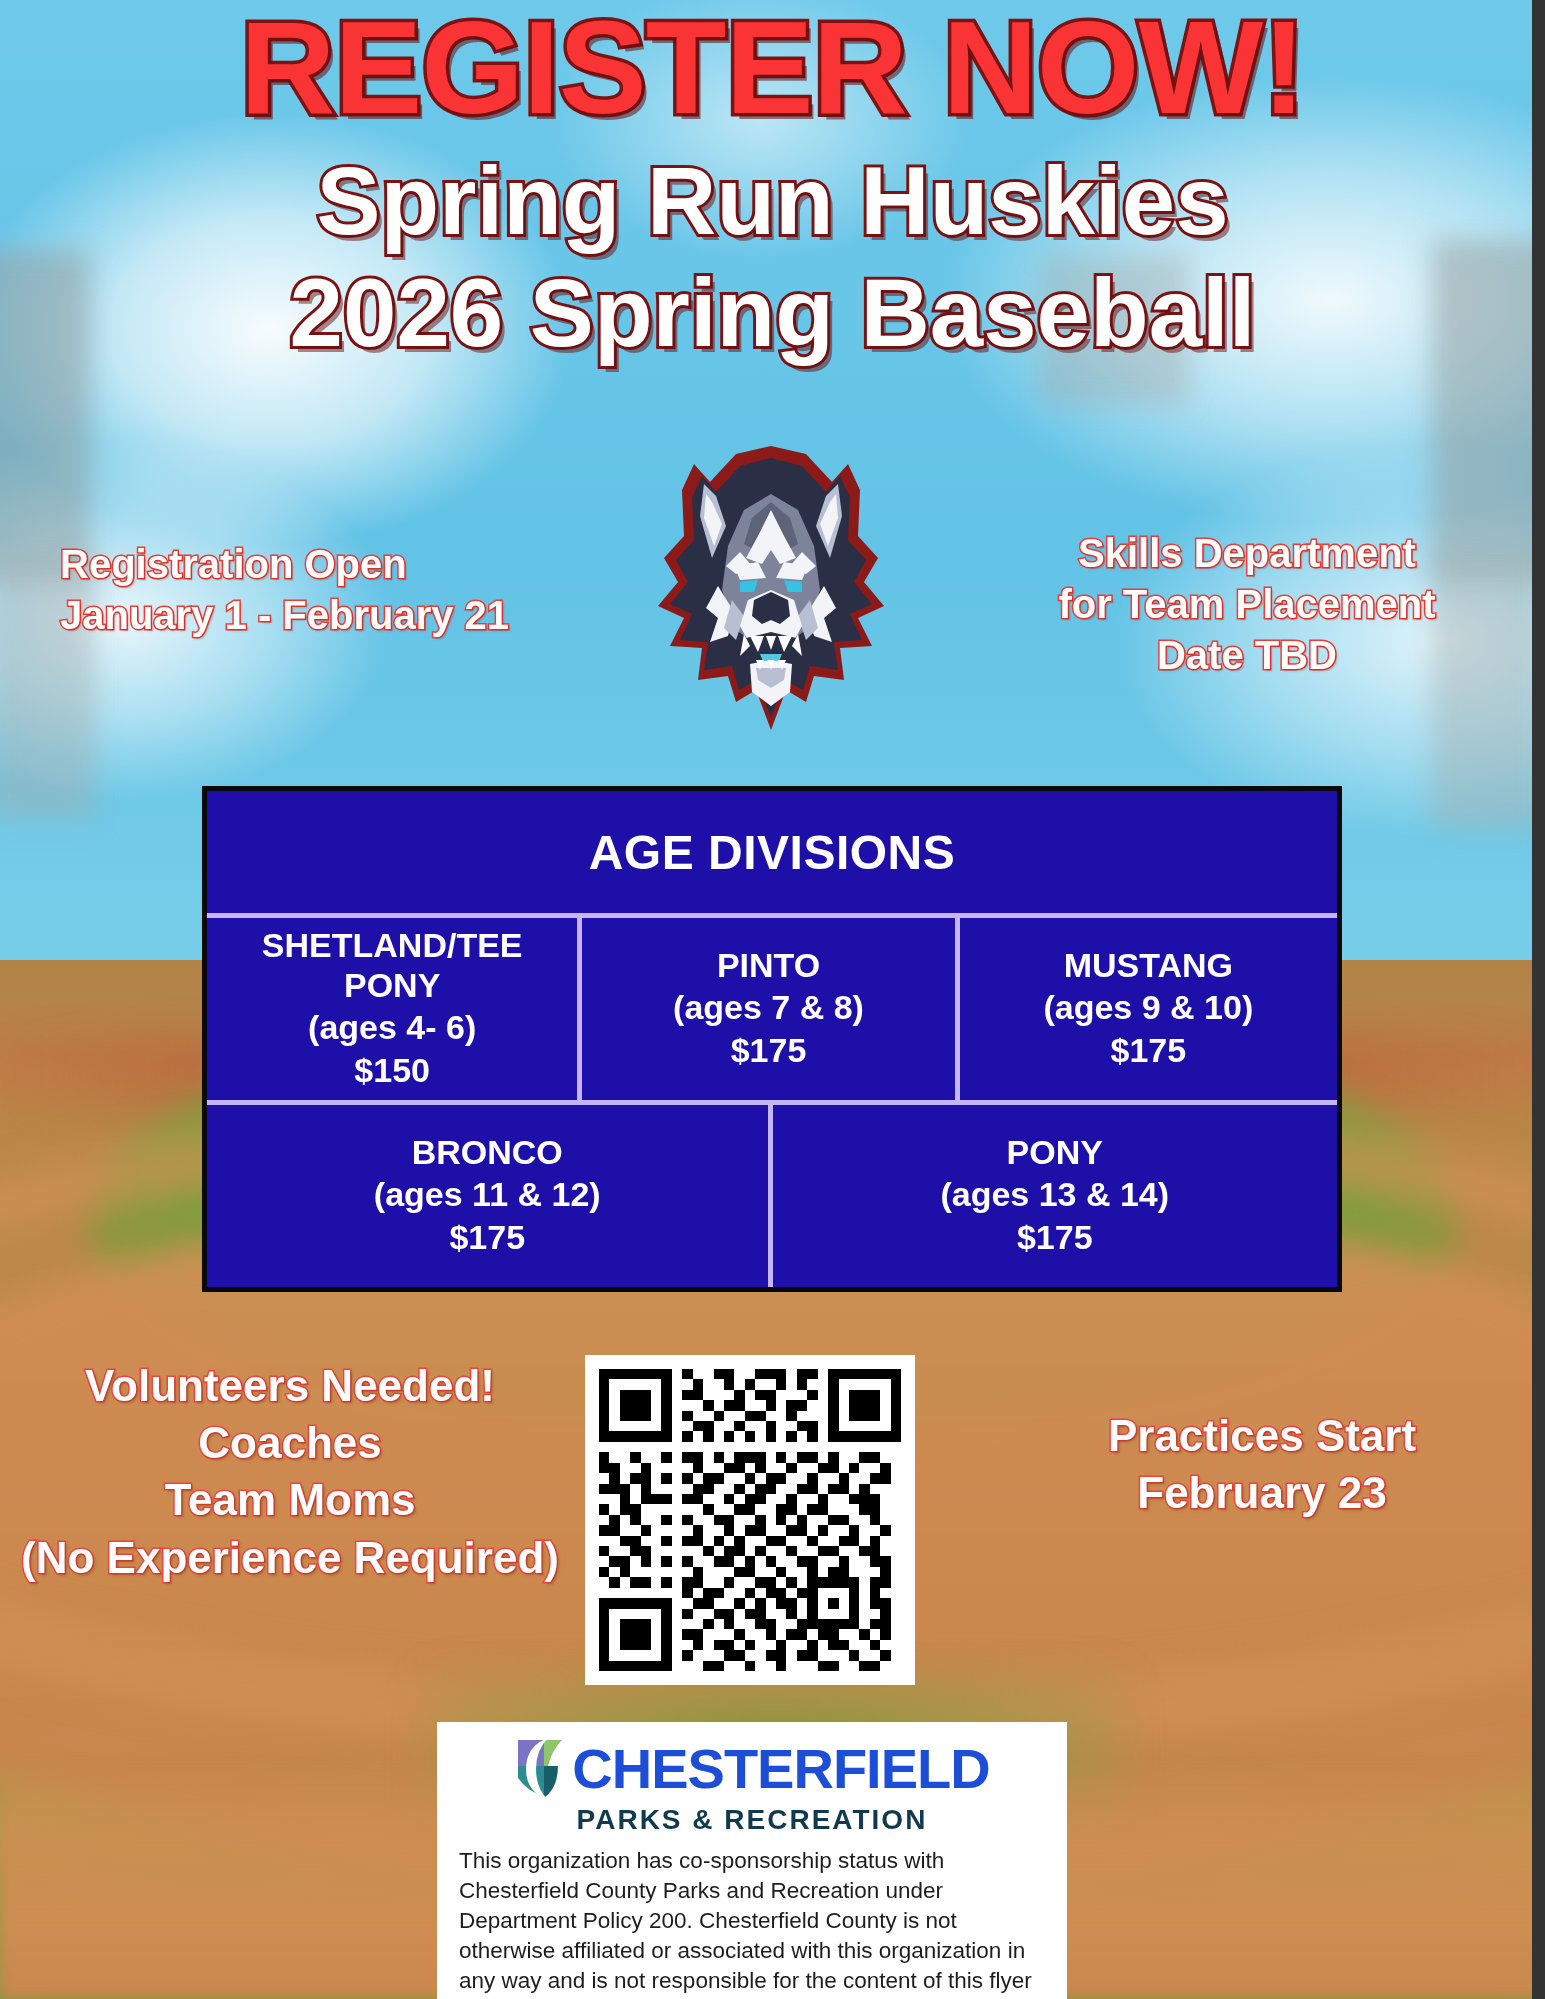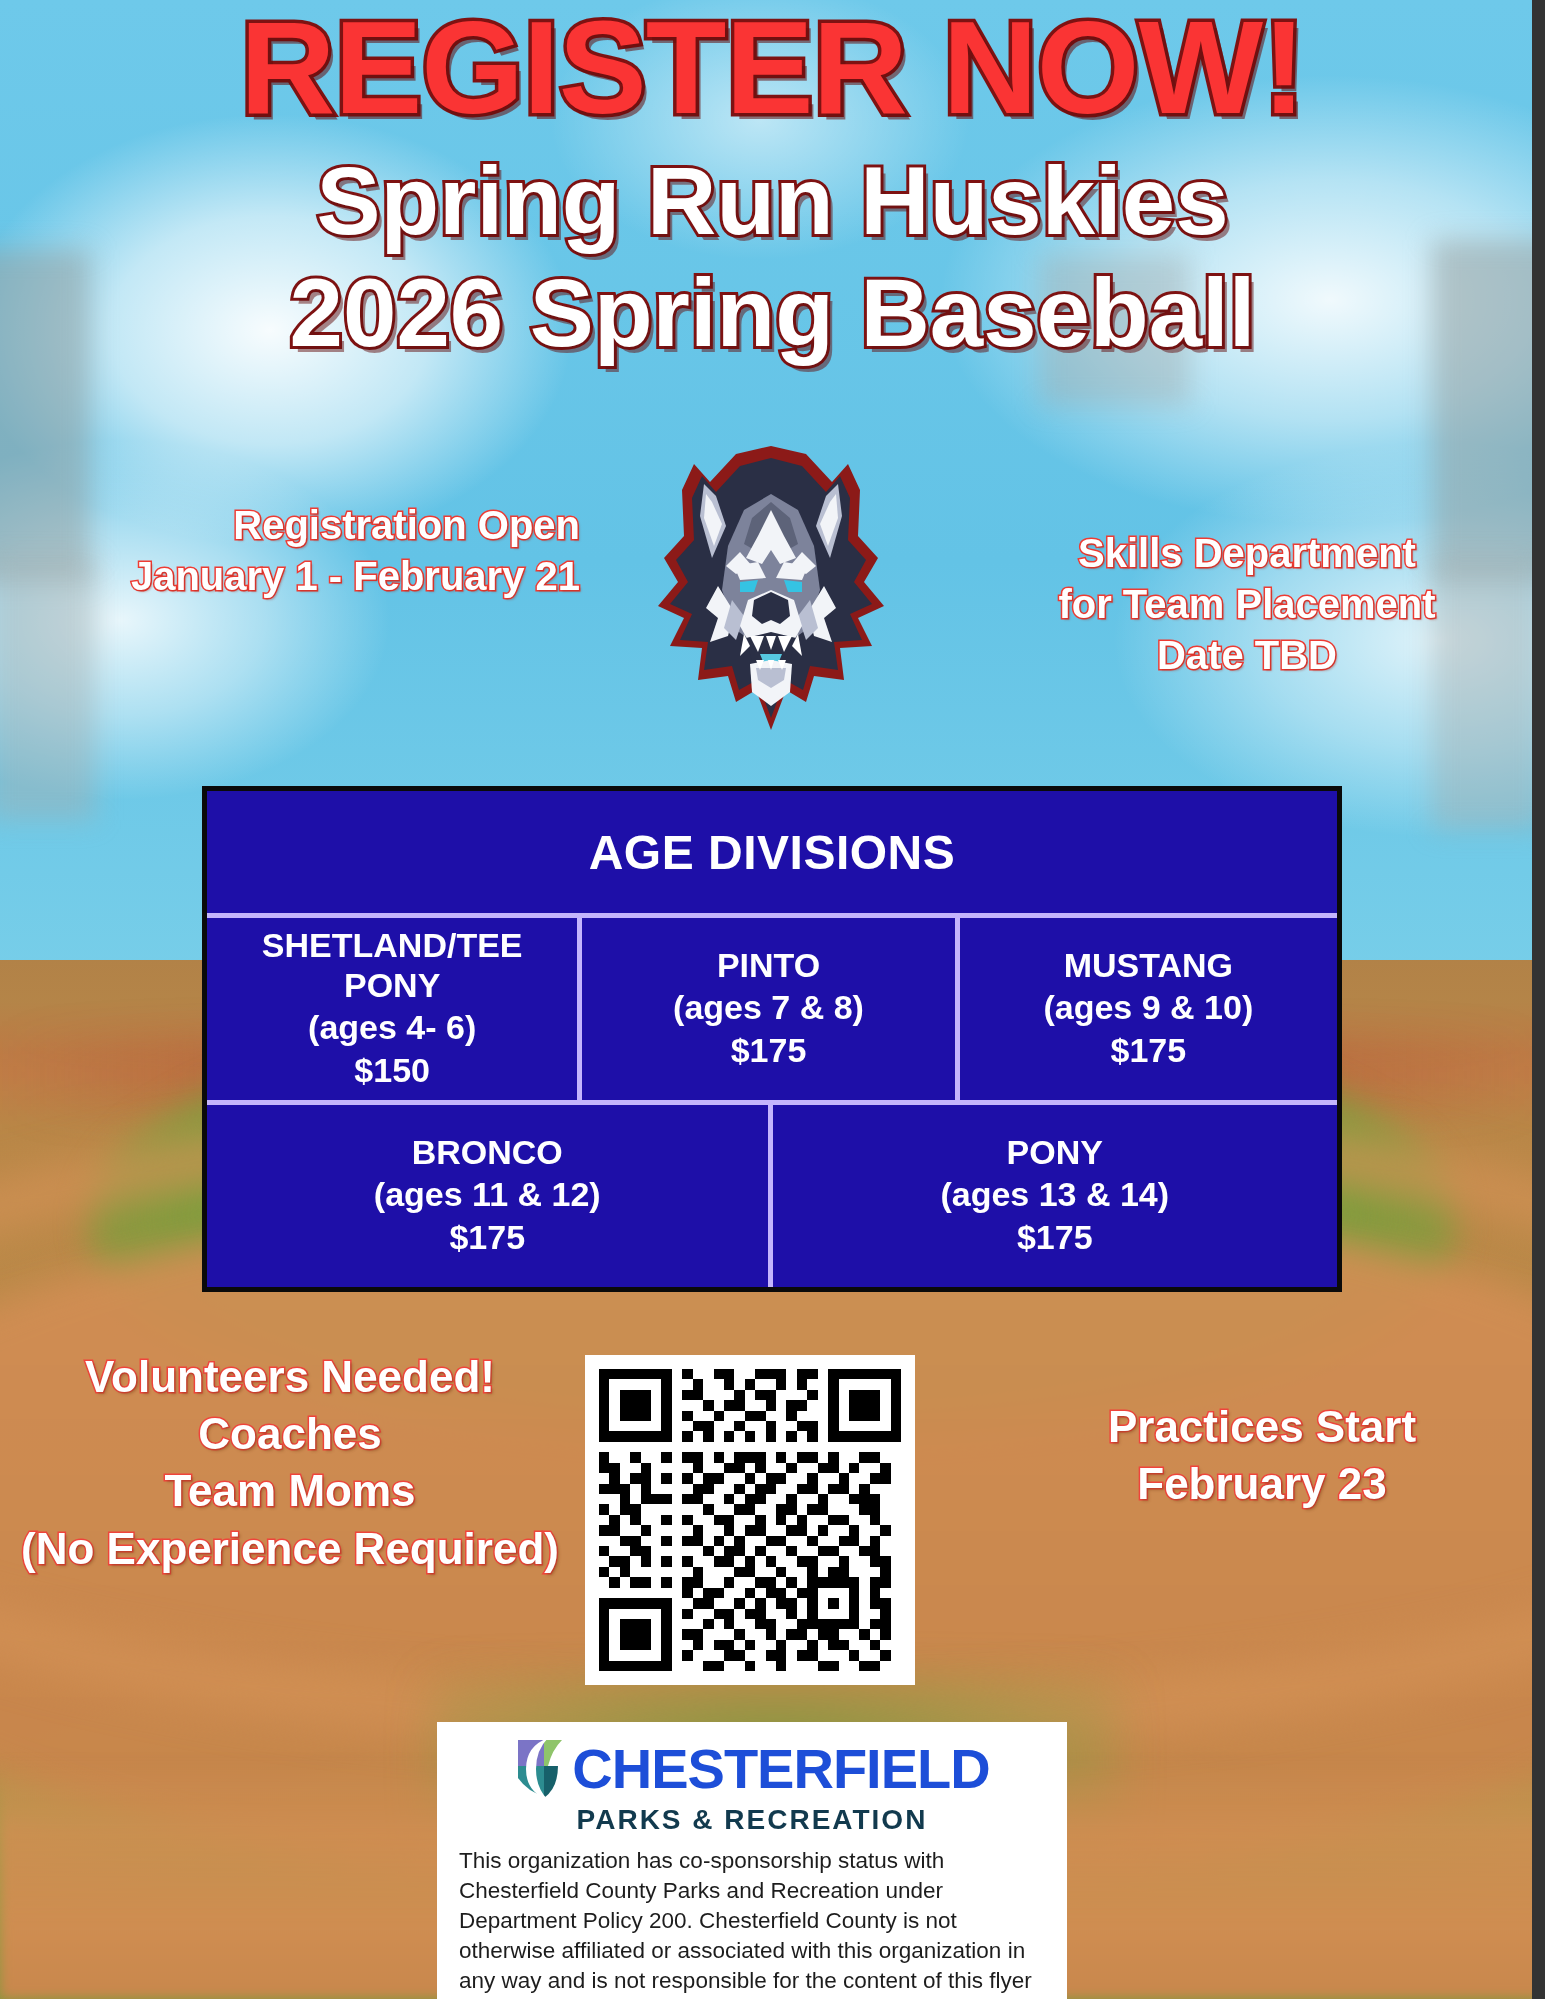--- a/index.html
+++ b/index.html
@@ -99,30 +99,31 @@
   .title-sub.l2{ top:262px; }
 
   .info-block{
     position:absolute;
     font-size:40px; font-weight:bold; line-height:1.28;
     color:#ffffff;
     -webkit-text-stroke:3px #ee3b33;
     paint-order:stroke fill;
     text-shadow:2px 2px 2px rgba(160,40,30,.35);
   }
-  .info-left{  left:60px;  top:500px;  width:520px; text-align:right; }
+  .info-left{  left:60px;  top:539px;  width:520px; text-align:left; }
   .info-right{ right:50px; top:528px;  width:470px; text-align:center; }
 
   .green-block{
     position:absolute;
     font-size:44px; font-weight:bold; line-height:1.30;
     color:#ffffff;
     -webkit-text-stroke:3px #f0453c;
     paint-order:stroke fill;
     text-shadow:2px 2px 3px rgba(120,60,20,.45);
+    margin-top:9px;
   }
   .volunteers{ left:10px;  top:1348px; width:560px; text-align:center; }
   .practices { right:60px; top:1398px; width:420px; text-align:center; }
 
   
   .husky{ position:absolute; left:640px; top:440px; width:262px; height:295px; }
   .husky svg{ width:100%; height:100%; display:block; }
 
   
   .table{

